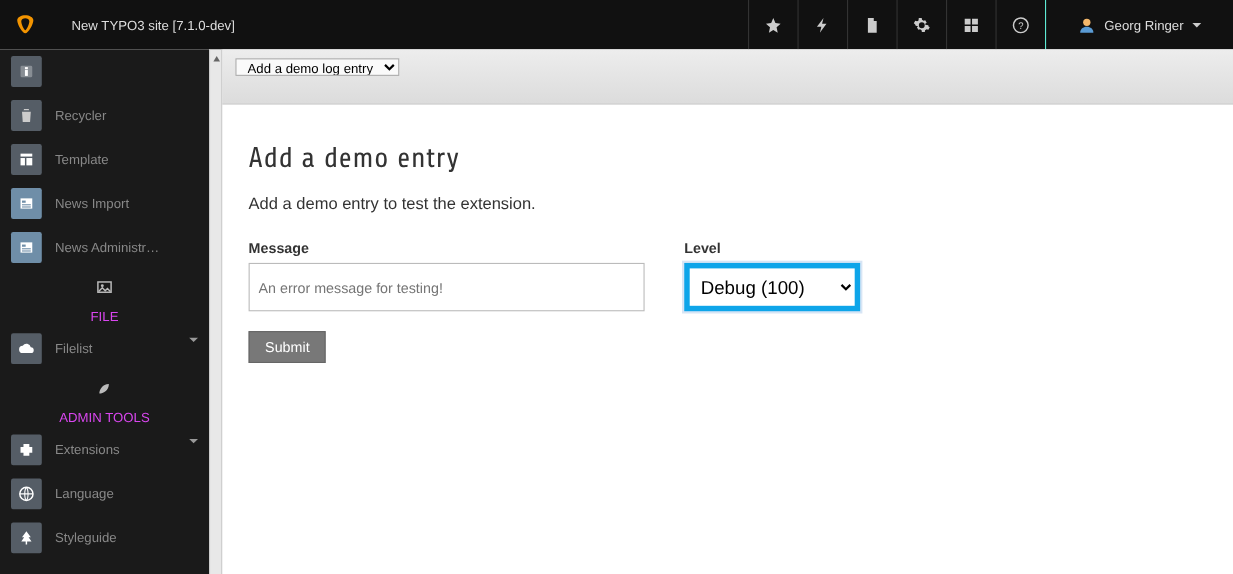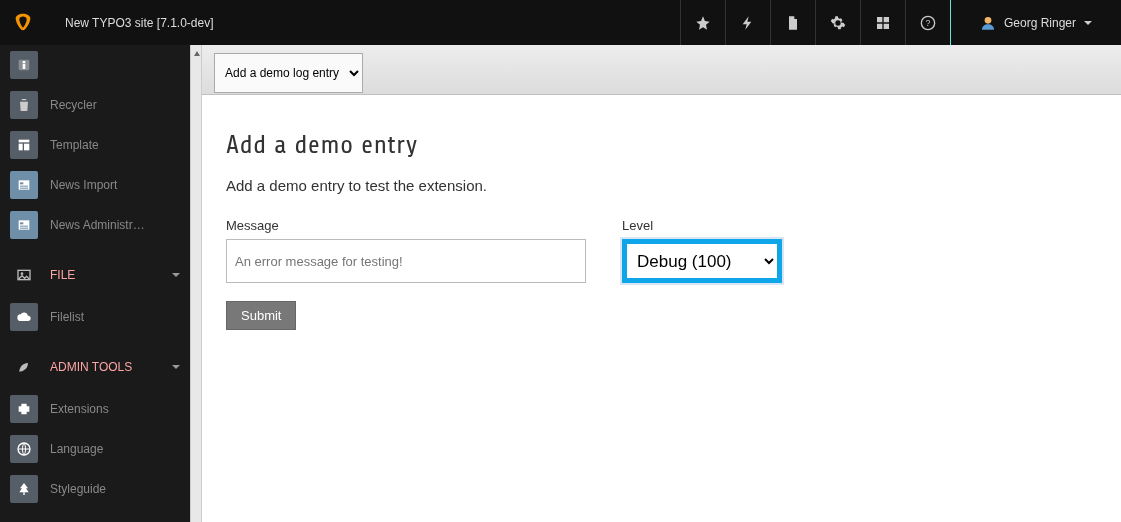--- a/index.html
+++ b/index.html
@@ -18,42 +18,42 @@
 
 .shell { display: flex; height: calc(522px - 45px); }
 
 .sidebar { width: 190px; background: #1a1a1a; color: #999; overflow: hidden; position: relative; }
 .sb-item { display: flex; align-items: center; height: 40px; padding: 0 10px; gap: 12px; font-size: 12px; cursor: pointer; justify-content: center; }
 .sb-item .icon-box { width: 28px; height: 28px; display: flex; align-items: center; justify-content: center; border-radius: 2px; flex-shrink: 0; }
 .sb-item .icon-box svg { width: 16px; height: 16px; fill: #fff; }
 .sb-item.muted .icon-box { background: #555d66; }
 .sb-item.muted { color: #888; }
 .sb-label { white-space: nowrap; overflow: hidden; text-overflow: ellipsis; flex: 1; }
-.sb-section { display: flex; align-items: center; height: 44px; padding: 0 10px; gap: 12px; font-size: 12px; color: #fca5a5; cursor: pointer; margin-top: 8px; }
+.sb-section { display: flex; align-items: center; height: 44px; padding: 0 10px; gap: 12px; font-size: 12px; color: #d946ef; cursor: pointer; margin-top: 8px; flex-direction: column; }
 .sb-section .sect-icon { width: 28px; height: 28px; display: flex; align-items: center; justify-content: center; }
 .sb-section .sect-icon svg { width: 16px; height: 16px; fill: #bbb; }
 .sb-section .caret { margin-left: auto; border-top-color: #999; }
 .orange { background: #f39400; }
 .green { background: #5cb85c; }
 .purple { background: #7a3b7a; }
 .darkgreen { background: #0f7d2e; }
 .blue { background: #3a79b8; }
 
 .splitter { width: 12px; background: #e8e8e8; border-left: 1px solid #ccc; border-right: 1px solid #ccc; position: relative; }
 .splitter::before { content: ""; position: absolute; top: 6px; left: 3px; width: 0; height: 0; border-left: 3px solid transparent; border-right: 3px solid transparent; border-bottom: 5px solid #666; }
 
 .content { flex: 1; display: flex; flex-direction: column; background: #fff; }
 .docheader { height: 50px; background: linear-gradient(#ededed,#dcdcdc); border-bottom: 1px solid #c0c0c0; display: flex; align-items: flex-start; padding: 8px 12px; }
-.func-select { height: 40px; background: #fafafa; border: 1px solid #aaa; font-size: 12px; padding: 0 6px; cursor: pointer; }
+.func-select { height: 16px; background: #fafafa; border: 1px solid #aaa; font-size: 12px; padding: 0 6px; cursor: pointer; }
 
 .main { padding: 35px 24px; font-size: 14px; color: #333; }
 h1.page-title { font-size: 26px; font-weight: 400; font-family: "Share", "Segoe UI", sans-serif; letter-spacing: 0.5px; margin-bottom: 18px; }
 .page-desc { font-size: 15px; margin-bottom: 24px; }
 .form-row { display: flex; gap: 36px; margin-bottom: 18px; }
-.form-group label { display: block; font-weight: normal; font-size: 13px; margin-bottom: 6px; }
+.form-group label { display: block; font-weight: bold; font-size: 13px; margin-bottom: 6px; }
 .text-input { width: 360px; height: 44px; border: 1px solid #bbb; padding: 0 8px; font-size: 13px; color: #888; }
 .select-input { width: 160px; height: 44px; border: 5px solid #0ea5e9; outline: 2px solid rgba(122,169,222,0.3); padding: 0 6px; font-size: 17px; background: #fff; }
 .submit-btn { background: #787878; color: #fff; border: 1px solid #666; padding: 6px 14px; font-size: 13px; cursor: pointer; }
 </style>
 </head>
 <body>
 
 <div class="topbar">
   <div class="logo">
     <svg viewBox="0 0 24 24">

